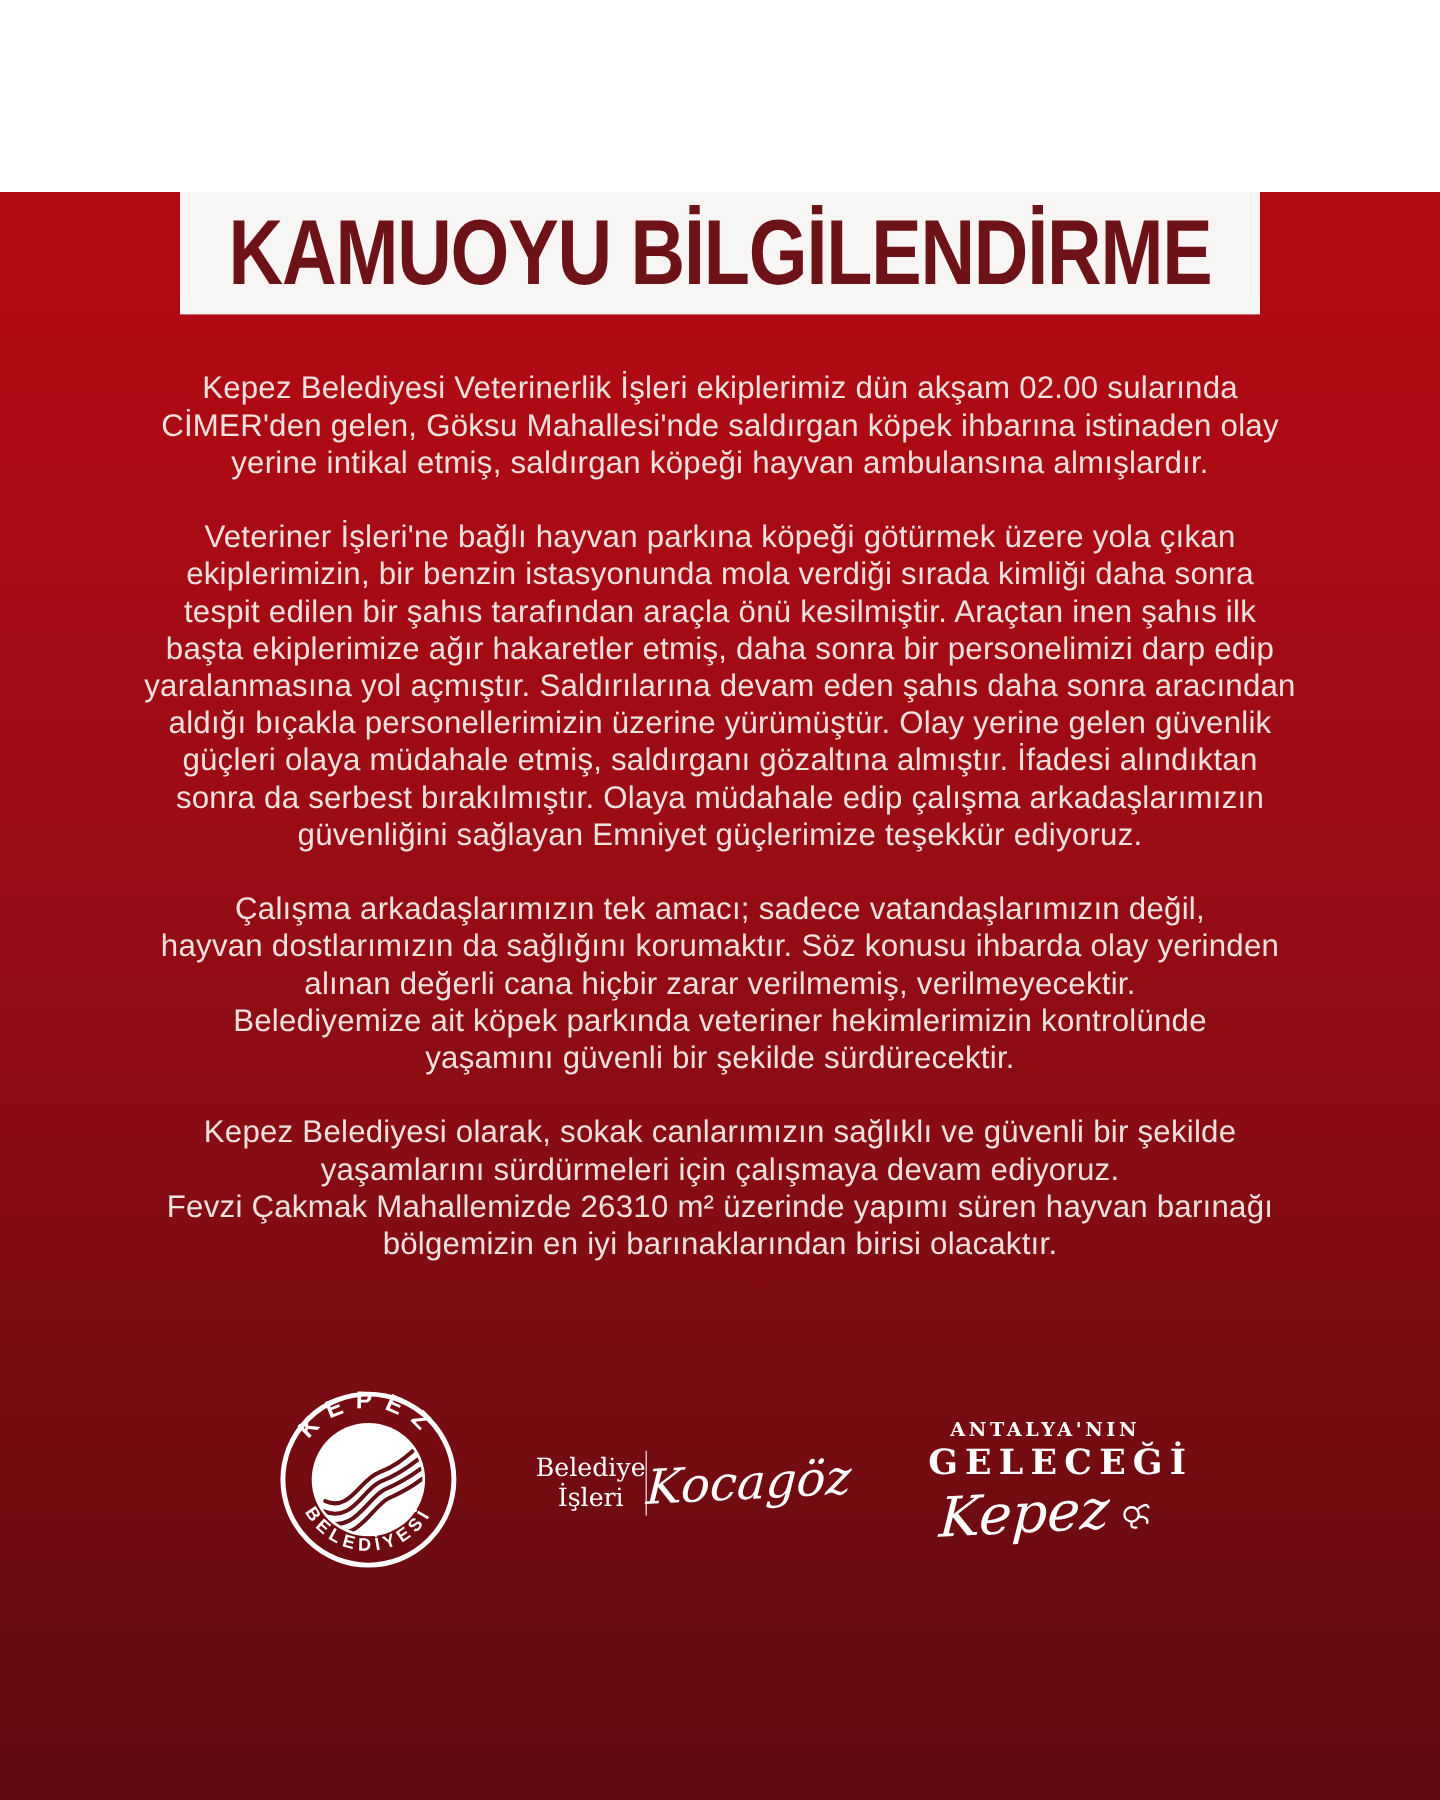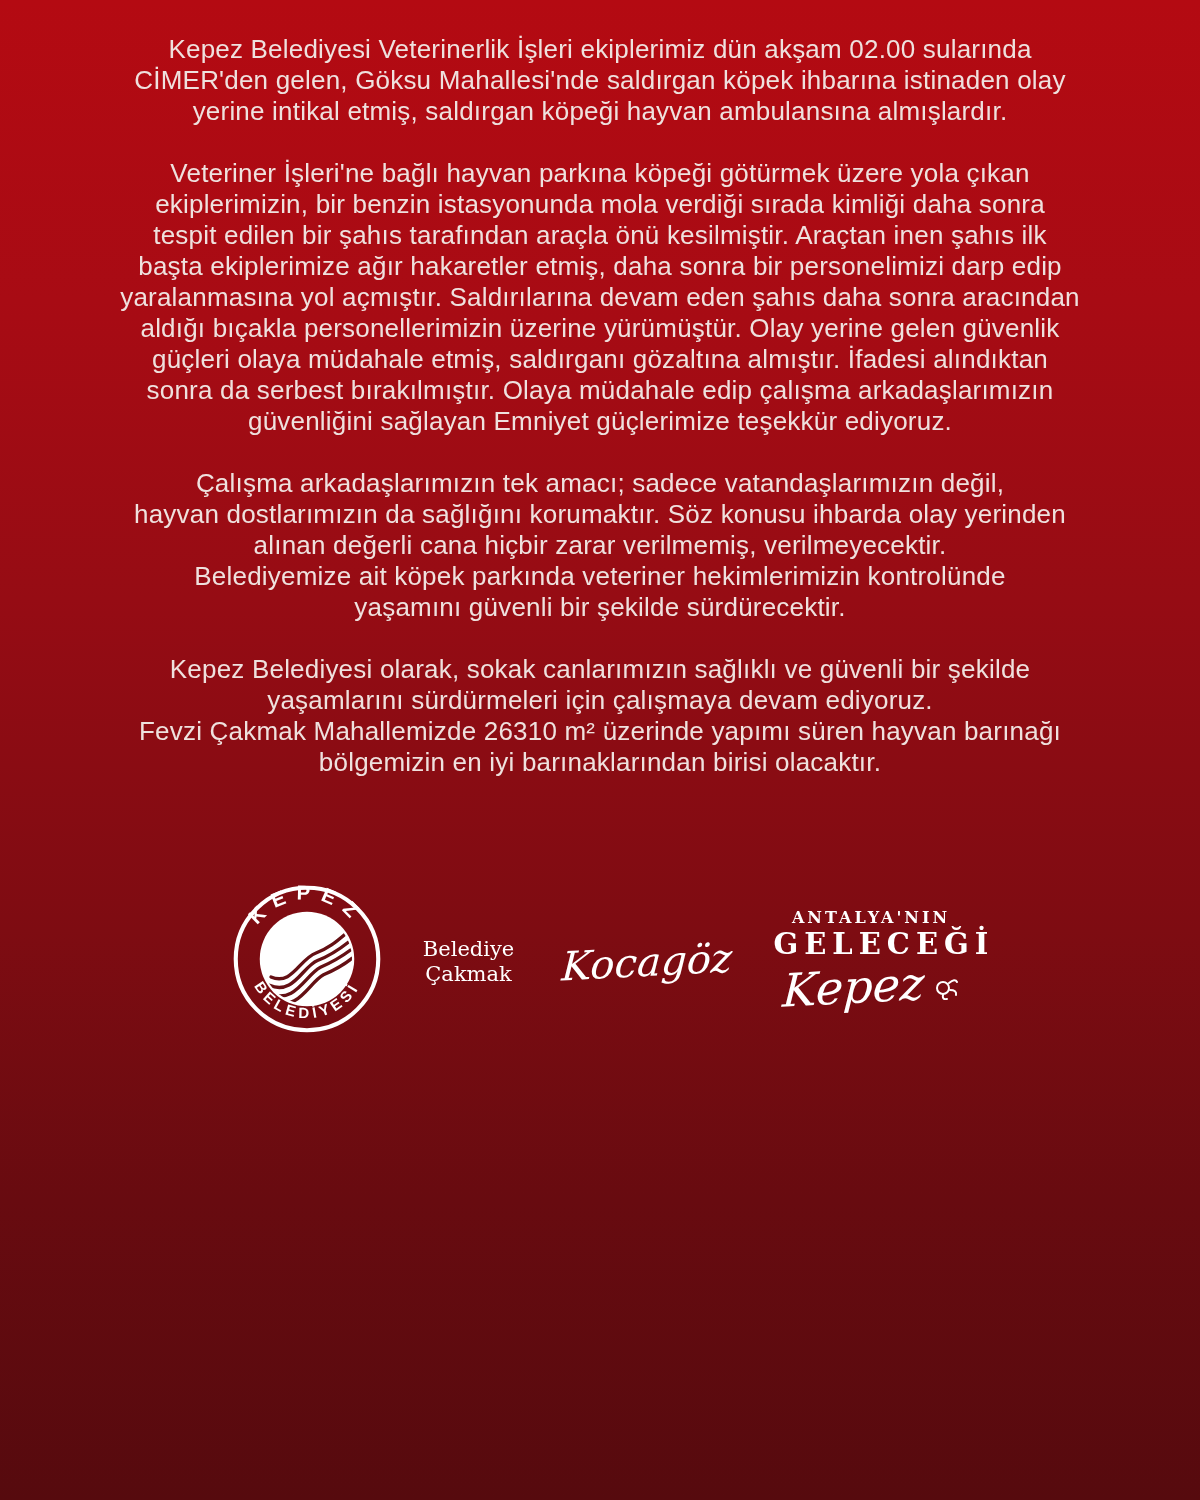--- a/index.html
+++ b/index.html
@@ -30,21 +30,21 @@
     font-size: 63px;
     font-weight: 800;
     letter-spacing: -1px;
     white-space: nowrap;
     transform: scaleY(1.22);
     transform-origin: center;
   }
 
   
   .content {
-    padding: 34px 85px 0 85px;
+    padding: 46px 85px 0 85px;
     text-align: center;
   }
   .para {
     margin: 0 0 31px 0;
     color: #efe1de;
     font-size: 26px;
     line-height: 31px;
     white-space: pre-line;
     letter-spacing: 0.2px;
   }
@@ -71,21 +71,21 @@
     font-weight: bold;
     font-size: 60px;
     line-height: 62px;
     letter-spacing: 3px;
   }
   .mesut-sub {
     margin-top: 6px;
     display: flex;
     align-items: center;
     justify-content: center;
-    gap: 24px;
+    gap: 0;
   }
   .mesut-titles {
     font-family: "DejaVu Serif", serif;
     font-size: 21px;
     line-height: 25px;
     text-align: center;
   }
   .mesut-divider {
     width: 2px;
     height: 54px;
@@ -123,20 +123,23 @@
     justify-content: center;
     gap: 4px;
   }
   .kepez-script { font-size: 46px; line-height: 50px; }
 </style>
 </head>
 <body>
 
 <div class="poster">
 
+  <div class="banner">
+    <div class="banner-title">KAMUOYU BİLGİLENDİRME</div>
+  </div>
 
   <div class="content">
     <p class="para">Kepez Belediyesi Veterinerlik İşleri ekiplerimiz dün akşam 02.00 sularında
 CİMER'den gelen, Göksu Mahallesi'nde saldırgan köpek ihbarına istinaden olay
 yerine intikal etmiş, saldırgan köpeği hayvan ambulansına almışlardır.</p>
     <p class="para">Veteriner İşleri'ne bağlı hayvan parkına köpeği götürmek üzere yola çıkan
 ekiplerimizin, bir benzin istasyonunda mola verdiği sırada kimliği daha sonra
 tespit edilen bir şahıs tarafından araçla önü kesilmiştir. Araçtan inen şahıs ilk
 başta ekiplerimize ağır hakaretler etmiş, daha sonra bir personelimizi darp edip
 yaralanmasına yol açmıştır. Saldırılarına devam eden şahıs daha sonra aracından
@@ -178,21 +181,21 @@
       </text>
       <text font-size="20" letter-spacing="5.5" text-anchor="middle">
         <textPath href="#arcBottom" startOffset="50%">BELEDİYESİ</textPath>
       </text>
     </svg>
 
     <div class="mesut-logo">
       <div class="mesut-sub">
         <div class="mesut-titles">
           <div>Belediye</div>
-          <div>Çakmak</div>
+          <div>İşleri</div>
         </div>
         <div class="mesut-divider"></div>
         <div class="script kocagoz">Kocagöz</div>
       </div>
     </div>
 
     <div class="antalya-logo">
       <div class="antalya-line1">ANTALYA'NIN</div>
       <div class="antalya-line2">GELECEĞİ</div>
       <div class="antalya-script-row">

